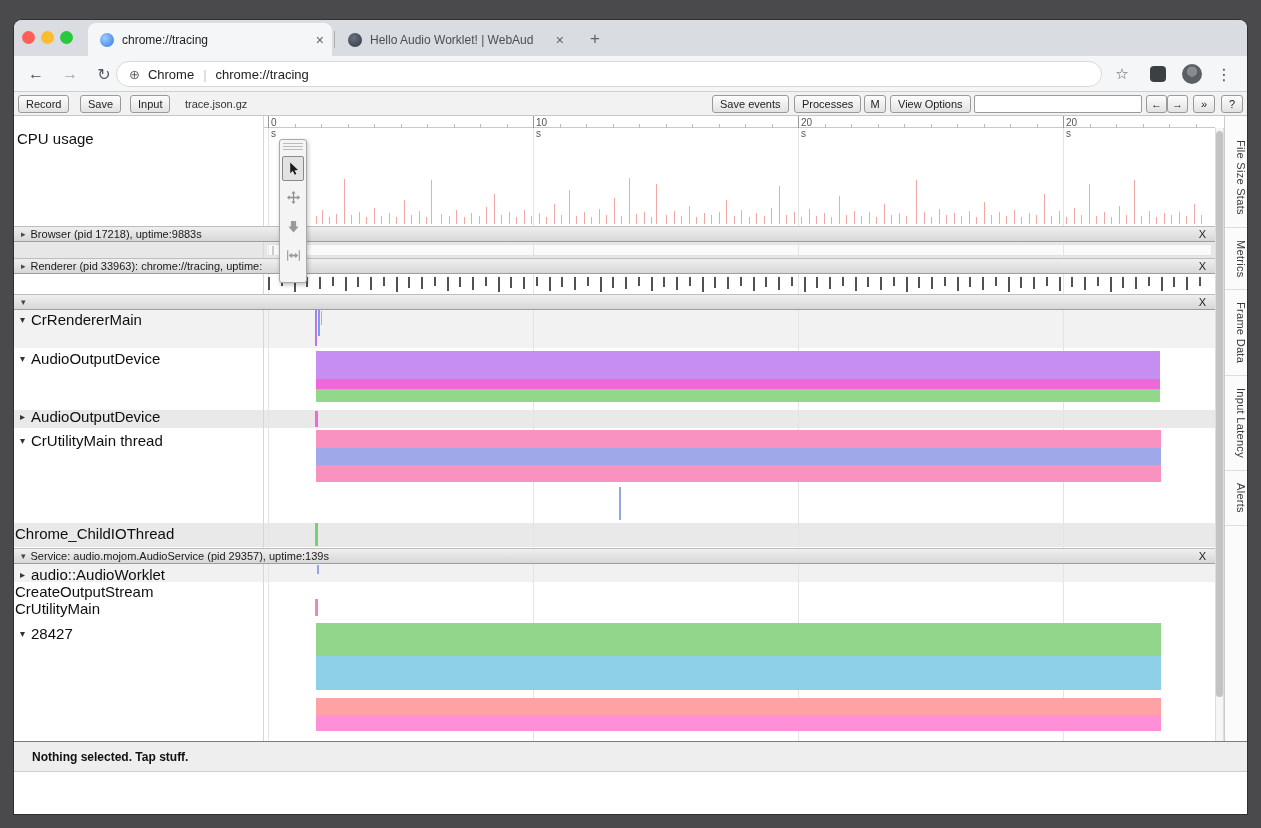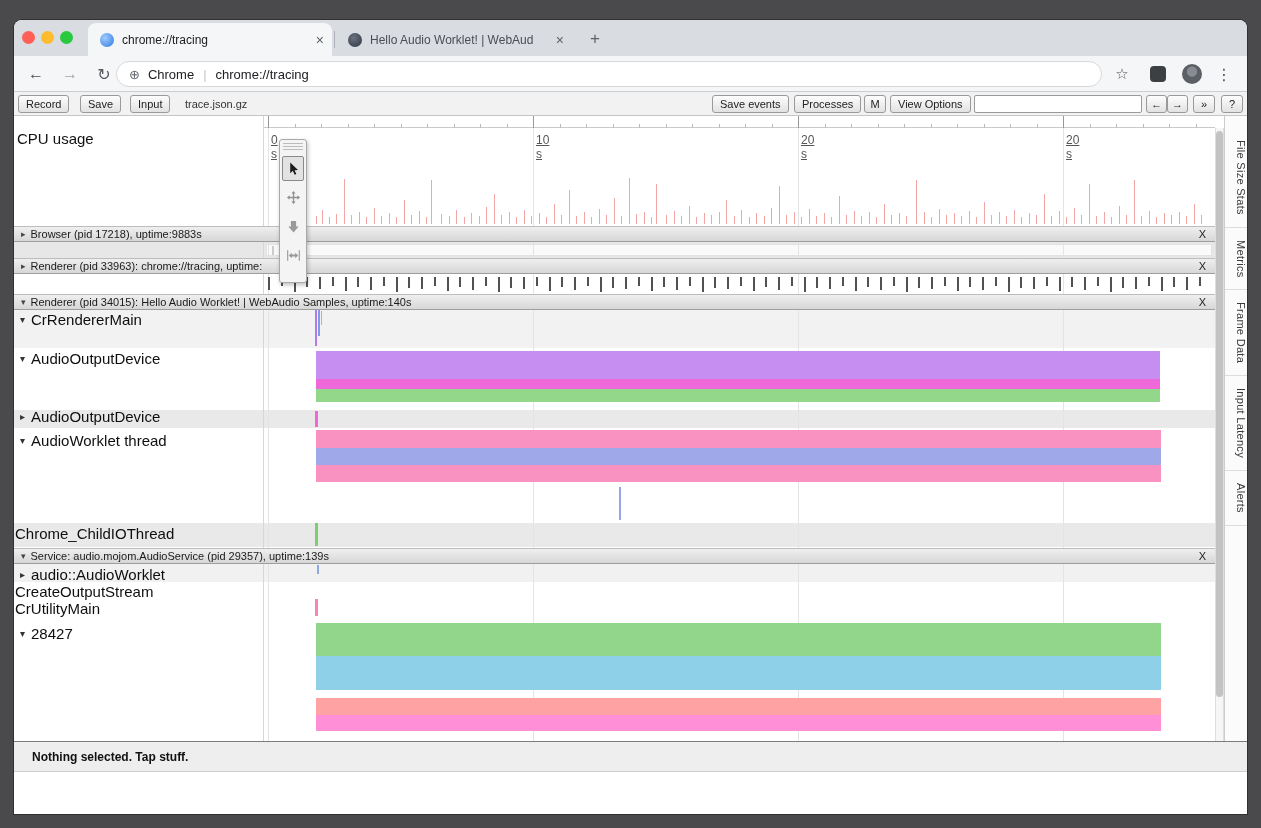--- a/index.html
+++ b/index.html
@@ -48,21 +48,21 @@
        display:inline-flex;align-items:center;justify-content:center;padding:0 7px;box-sizing:border-box;}
   .filename{position:absolute;left:185px;top:98px;font-size:11px;color:#333;}
   .search{position:absolute;left:974px;top:95px;width:168px;height:18px;border:1px solid #9a9a9a;
           border-radius:2px;background:#fff;box-sizing:border-box;font-size:11px;padding:0 4px;}
 
   
   .ruler-bg{position:absolute;left:263px;top:116px;width:952px;height:12px;background:#fff;
             border-bottom:1px solid #c9c9c9;box-sizing:border-box;}
   .rtick-min{position:absolute;top:124px;width:1px;height:4px;background:#bbb;}
   .rtick-maj{position:absolute;top:116px;width:1px;height:12px;background:#979797;}
-  .rlabel{position:absolute;top:133px;font-size:12px;color:#555;text-decoration:underline;}
+  .rlabel{position:absolute;top:117px;font-size:10px;color:#555;}
   .gridline{position:absolute;top:128px;width:1px;height:613px;background:#e4e4e4;}
   .vsep{position:absolute;left:263px;top:116px;width:1px;height:625px;background:#d7d7d7;}
 
   
   .band{position:absolute;left:14px;width:1201px;}
   .browser-strip{position:absolute;left:266px;top:244px;width:946px;height:12px;background:#fafafa;
                  border:1px solid #e3e3e3;box-sizing:border-box;}
   .spike{position:absolute;width:1px;}
   .rtk{position:absolute;width:2px;}
   .tbar{position:absolute;}
@@ -445,21 +445,20 @@
         <span class="ttl">Browser (pid 17218), uptime:9883s</span>
         <span class="x">X</span>
       </div>
       <div class="hdr" style="top:258px;">
         <span class="arr">▸</span>
         <span class="ttl">Renderer (pid 33963): chrome://tracing, uptime:</span>
         <span class="x">X</span>
       </div>
       <div class="hdr" style="top:294px;">
         <span class="arr">▾</span>
-        <span class="ttl">Renderer (pid 34015): Hello Audio Worklet! | WebAudio Samples, uptime:140s</span>
         <span class="x">X</span>
       </div>
       <div class="hdr" style="top:548px;">
         <span class="arr">▾</span>
         <span class="ttl">Service: audio.mojom.AudioService (pid 29357), uptime:139s</span>
         <span class="x">X</span>
       </div>
 
       <div class="cpu-label">CPU usage</div>
       <div class="tlabel" style="left:20px;top:311px;">
@@ -469,21 +468,21 @@
       <div class="tlabel" style="left:20px;top:350px;">
         <span class="arr">▾</span>
         <span>AudioOutputDevice</span>
       </div>
       <div class="tlabel" style="left:20px;top:408px;">
         <span class="arr">▸</span>
         <span>AudioOutputDevice</span>
       </div>
       <div class="tlabel" style="left:20px;top:432px;">
         <span class="arr">▾</span>
-        <span>AudioWorklet thread</span>
+        <span>CrUtilityMain thread</span>
       </div>
       <div class="tlabel" style="left:15px;top:525px;">
         <span>Chrome_ChildIOThread</span>
       </div>
       <div class="tlabel" style="left:20px;top:566px;">
         <span class="arr">▸</span>
         <span>audio::AudioWorklet</span>
       </div>
       <div class="tlabel" style="left:15px;top:583px;">
         <span>CreateOutputStream</span>

